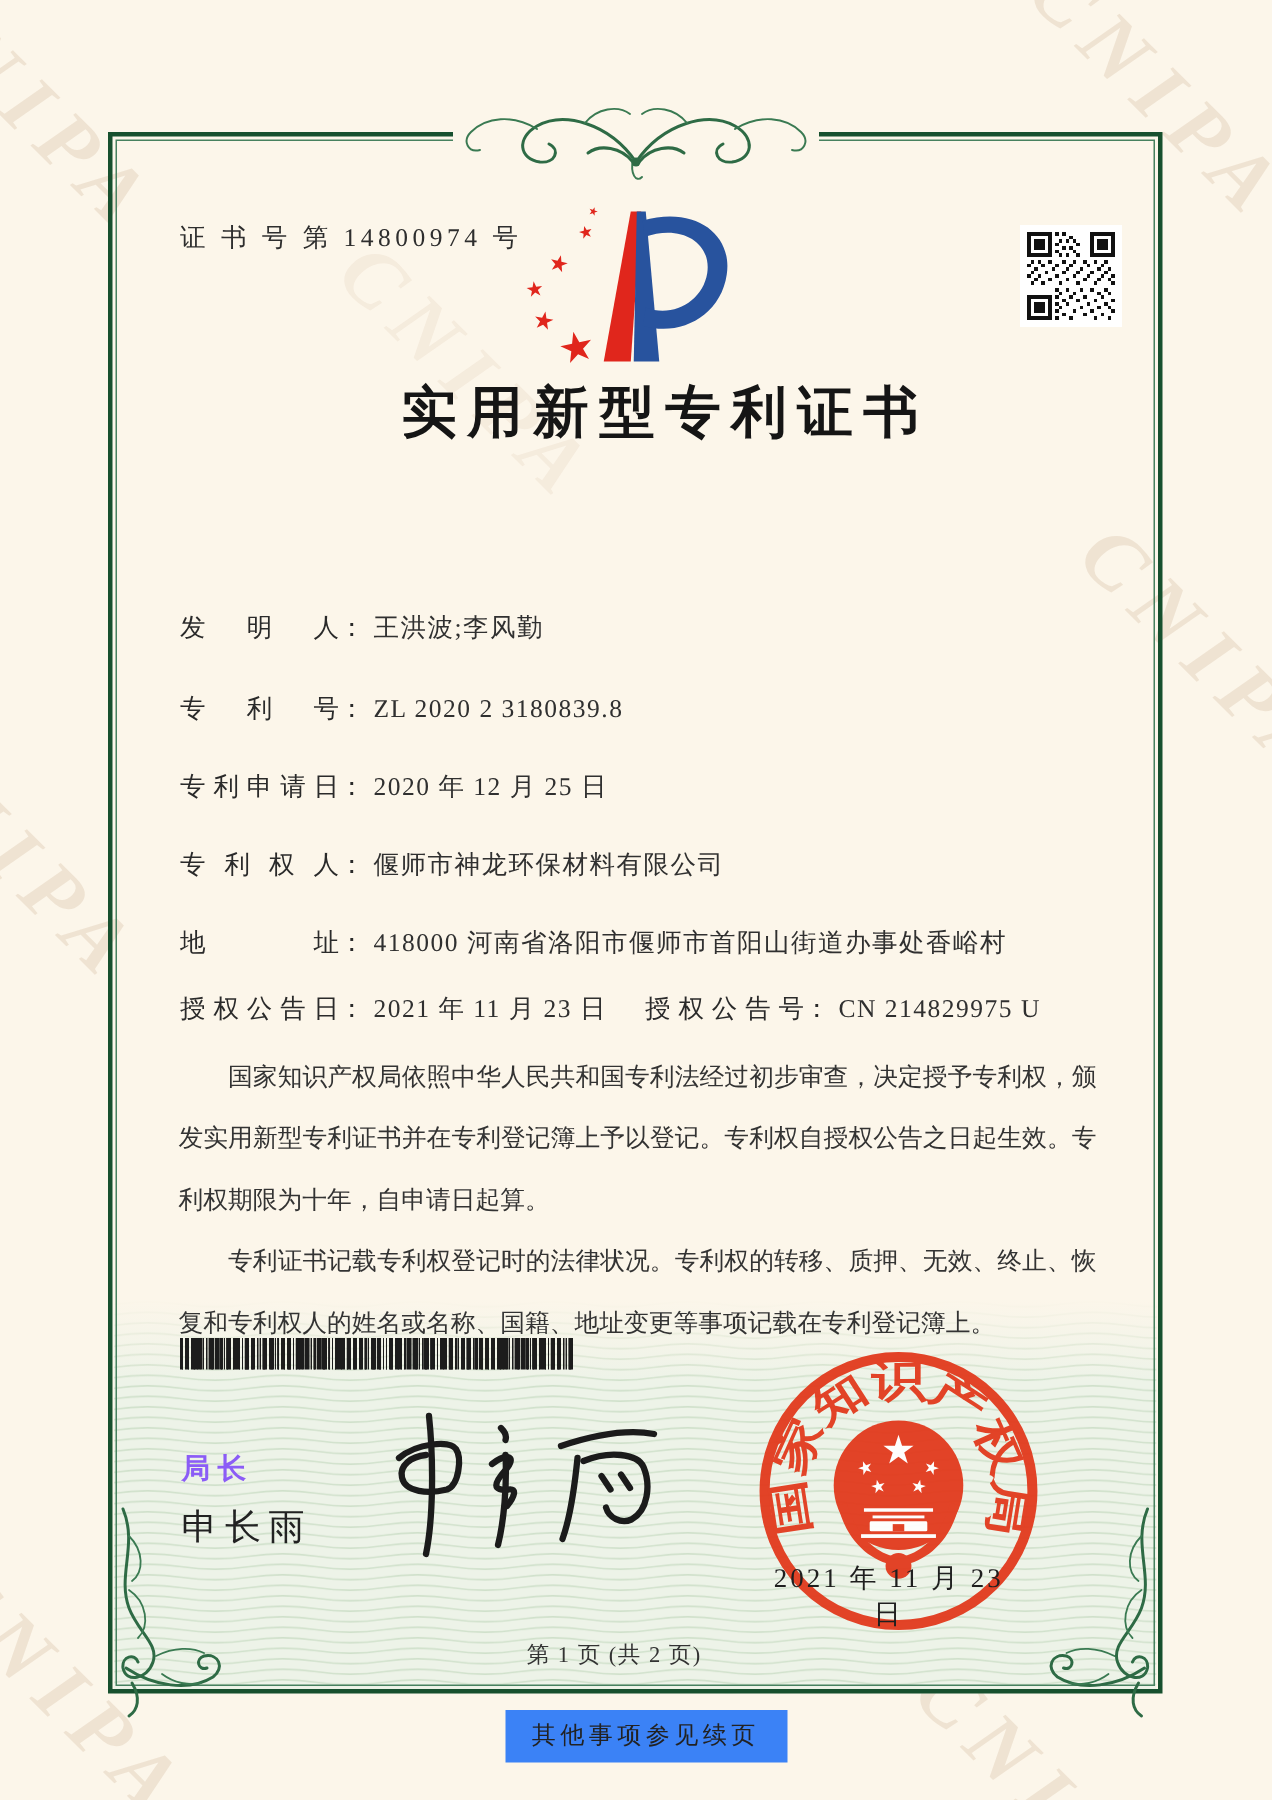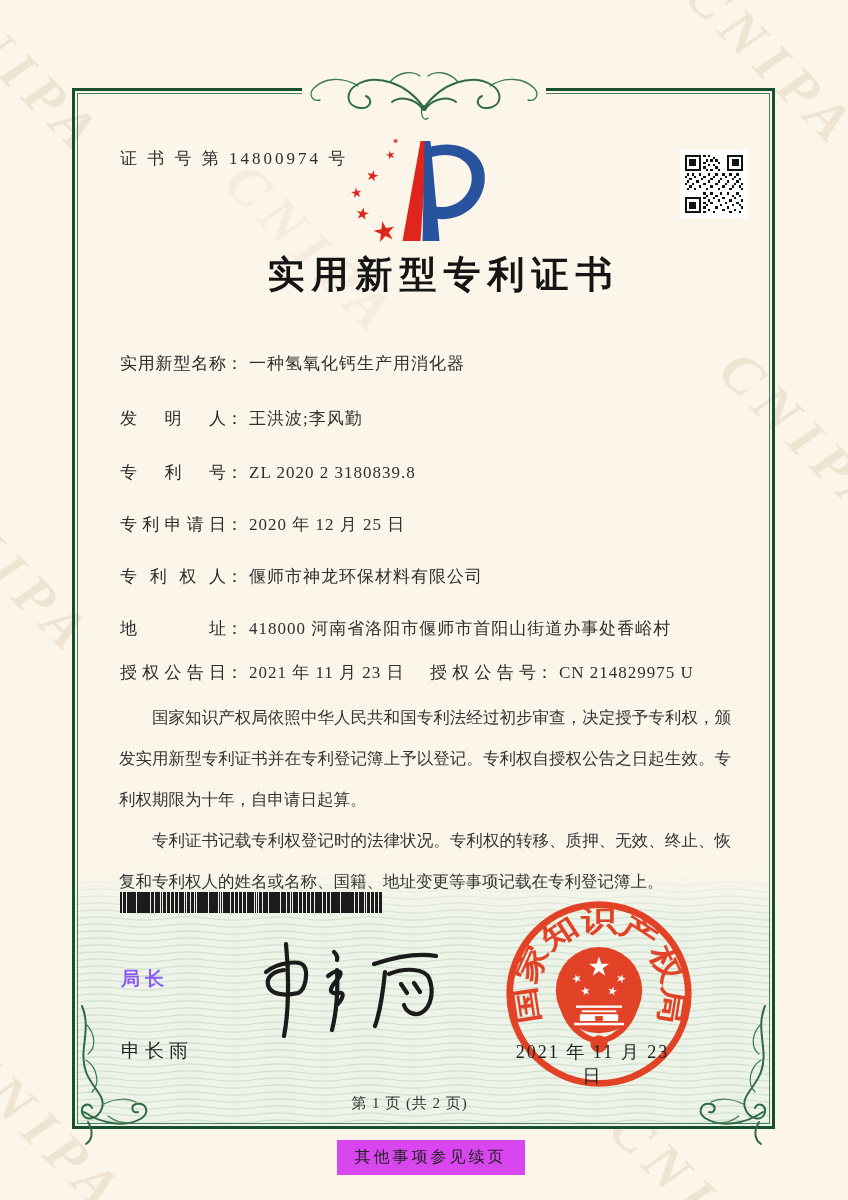--- a/index.html
+++ b/index.html
@@ -60,36 +60,36 @@
   .frow2{ position:absolute; left:430px; font-size:17px; color:#2a2a2a; }
   
   .paras{
     position:absolute; left:119px; top:697px; width:612px;
     font-size:16.5px; line-height:41px; color:#333;
   }
   .paras p{ margin:0; text-indent:2em; text-align:justify; }
   
   .barcode{ position:absolute; left:120px; top:892px; }
   .officer-title{ position:absolute; left:121px; top:966px; font-size:19px; letter-spacing:5px; color:#8b5cf6;font-weight:bold; }
-  .officer-name{ position:absolute; left:121px; top:1038px; font-size:19px; letter-spacing:5px; color:#222; }
+  .officer-name{ position:absolute; left:121px; top:1002px; font-size:24px; letter-spacing:5px; color:#222; }
   .signature{ position:absolute; left:248px; top:932px; }
   .seal{ position:absolute; left:503px; top:898px; opacity:0.95; }
   .seal-date{
     position:absolute; left:505px; top:1040px; width:175px; text-align:center;
     font-size:18px; letter-spacing:2px; color:#1f1f1f; z-index:6;
   }
   .pageno{
     position:absolute; left:72px; top:1094px; width:675px; text-align:center;
     font-size:15px; letter-spacing:1px; color:#333;
   }
   .contnote{
     position:absolute; left:0; top:1140px; width:848px; text-align:center;
   }
   .contnote span{
-    display:inline-block; background:#d946ef; padding:7px 18px;
+    display:inline-block; background:#3b82f6; padding:7px 18px;
     font-size:16px; letter-spacing:3px; color:#222;margin-left:13px;
   }
   .z1{z-index:1}.z2{z-index:2}.z3{z-index:3}.z4{z-index:4}.z5{z-index:5}
 </style>
 </head>
 <body>
 
 <div class="page">
 
   <div class="wm" style="left:-36px;top:-30px">CNIPA</div>
@@ -191,23 +191,20 @@
       <path d="M20 2 h7 v7 h-7 Z M21 3 v5 h5 v-5 Z"></path>
         <rect x="22" y="4" width="3" height="3"></rect>
       <path d="M2 20 h7 v7 h-7 Z M3 21 v5 h5 v-5 Z"></path>
         <rect x="4" y="22" width="3" height="3"></rect>
       <path d="M10 2h1v1h-1zM12 2h1v1h-1zM14 3h1v1h-1zM11 4h1v1h-1zM13 4h1v1h-1zM15 4h1v1h-1zM10 5h1v1h-1zM16 5h1v1h-1zM12 6h1v1h-1zM14 6h1v1h-1zM10 7h1v1h-1zM15 7h1v1h-1zM11 8h1v1h-1zM13 8h1v1h-1zM16 8h1v1h-1zM3 10h1v1h-1zM5 10h1v1h-1zM8 10h1v1h-1zM12 10h1v1h-1zM15 10h1v1h-1zM18 10h1v1h-1zM21 10h1v1h-1zM24 10h1v1h-1zM2 11h1v1h-1zM6 11h1v1h-1zM10 11h1v1h-1zM14 11h1v1h-1zM19 11h1v1h-1zM23 11h1v1h-1zM4 12h1v1h-1zM9 12h1v1h-1zM13 12h1v1h-1zM17 12h1v1h-1zM22 12h1v1h-1zM25 12h1v1h-1zM3 13h1v1h-1zM7 13h1v1h-1zM12 13h1v1h-1zM16 13h1v1h-1zM20 13h1v1h-1zM24 13h1v1h-1zM2 14h1v1h-1zM5 14h1v1h-1zM10 14h1v1h-1zM15 14h1v1h-1zM19 14h1v1h-1zM23 14h1v1h-1zM26 14h1v1h-1zM4 15h1v1h-1zM8 15h1v1h-1zM13 15h1v1h-1zM18 15h1v1h-1zM22 15h1v1h-1zM25 15h1v1h-1zM3 16h1v1h-1zM6 16h1v1h-1zM11 16h1v1h-1zM16 16h1v1h-1zM21 16h1v1h-1zM26 16h1v1h-1zM10 18h1v1h-1zM13 18h1v1h-1zM17 18h1v1h-1zM20 18h1v1h-1zM24 18h1v1h-1zM11 19h1v1h-1zM15 19h1v1h-1zM22 19h1v1h-1zM25 19h1v1h-1zM10 20h1v1h-1zM14 20h1v1h-1zM18 20h1v1h-1zM23 20h1v1h-1zM12 21h1v1h-1zM16 21h1v1h-1zM21 21h1v1h-1zM26 21h1v1h-1zM10 22h1v1h-1zM13 22h1v1h-1zM19 22h1v1h-1zM24 22h1v1h-1zM11 23h1v1h-1zM17 23h1v1h-1zM22 23h1v1h-1zM25 23h1v1h-1zM10 24h1v1h-1zM15 24h1v1h-1zM20 24h1v1h-1zM26 24h1v1h-1zM12 25h1v1h-1zM18 25h1v1h-1zM23 25h1v1h-1zM10 26h1v1h-1zM14 26h1v1h-1zM21 26h1v1h-1zM25 26h1v1h-1z"></path>
     </g>
   </svg>
 
   <div class="title z4">实用新型专利证书</div>
 
-  <div class="frow z4" style="top:352px">
-    <span class="flabel">实用新型名称</span><span class="fcolon">：</span><span class="fvalue">一种氢氧化钙生产用消化器</span>
-  </div>
   <div class="frow z4" style="top:407px">
     <span class="flabel">发明人</span><span class="fcolon">：</span><span class="fvalue">王洪波;李风勤</span>
   </div>
   <div class="frow z4" style="top:461px">
     <span class="flabel">专利号</span><span class="fcolon">：</span><span class="fvalue">ZL 2020 2 3180839.8</span>
   </div>
   <div class="frow z4" style="top:513px">
     <span class="flabel">专利申请日</span><span class="fcolon">：</span><span class="fvalue">2020 年 12 月 25 日</span>
   </div>
   <div class="frow z4" style="top:565px">

